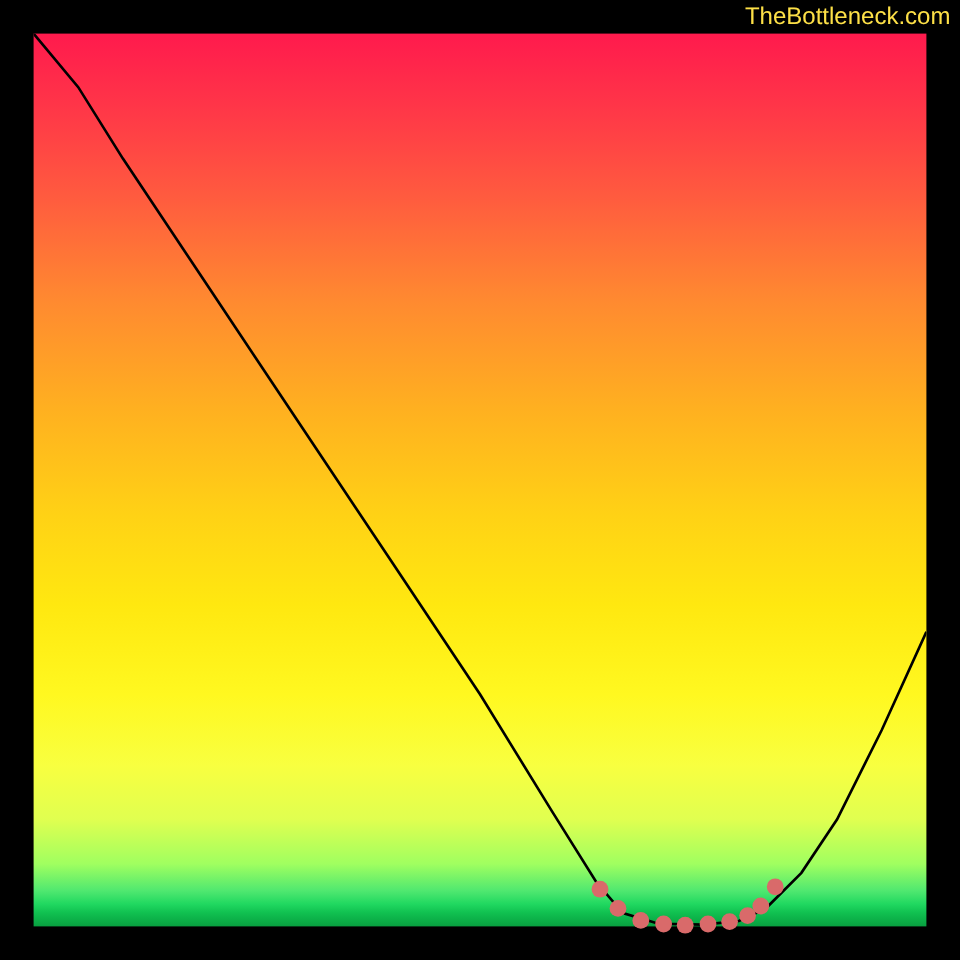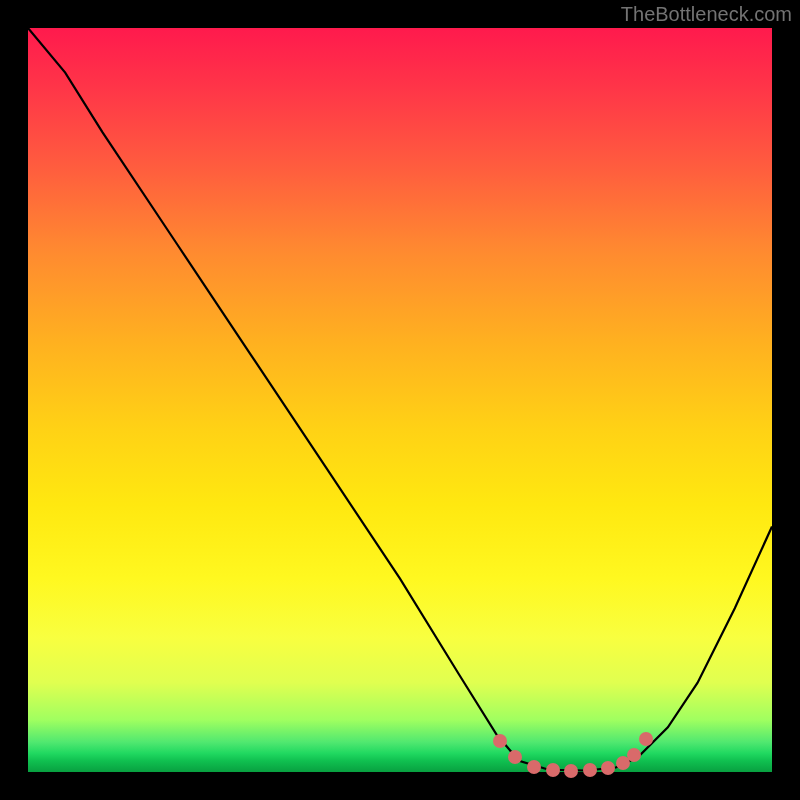--- a/index.html
+++ b/index.html
@@ -7,21 +7,21 @@
     width: 800px;
     height: 800px;
     background: #000;
     font-family: Arial, sans-serif;
     position: relative;
   }
   .watermark {
     position: absolute;
     top: 3px;
     right: 8px;
-    color: #737373;
+    color: #fde047;
     font-size: 20px;
     font-weight: 500;
     z-index: 10;
   }
   .plot-area {
     position: absolute;
     left: 28px;
     top: 28px;
     width: 744px;
     height: 744px;

